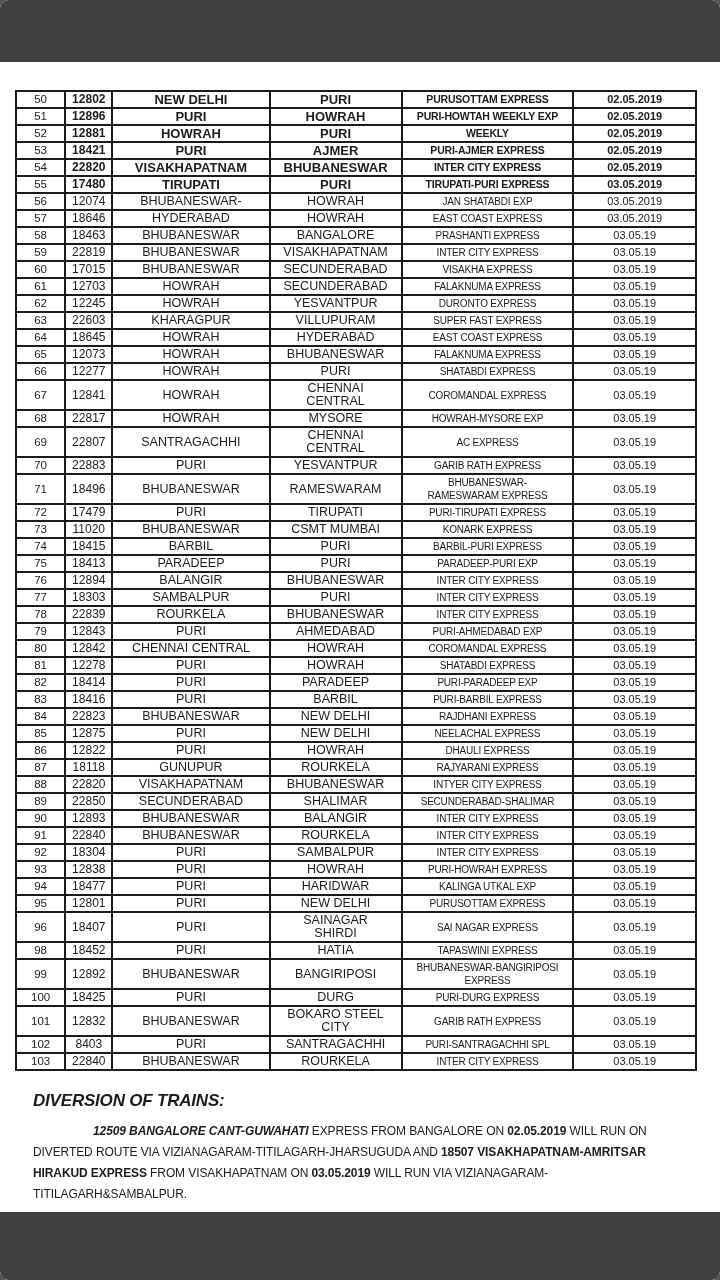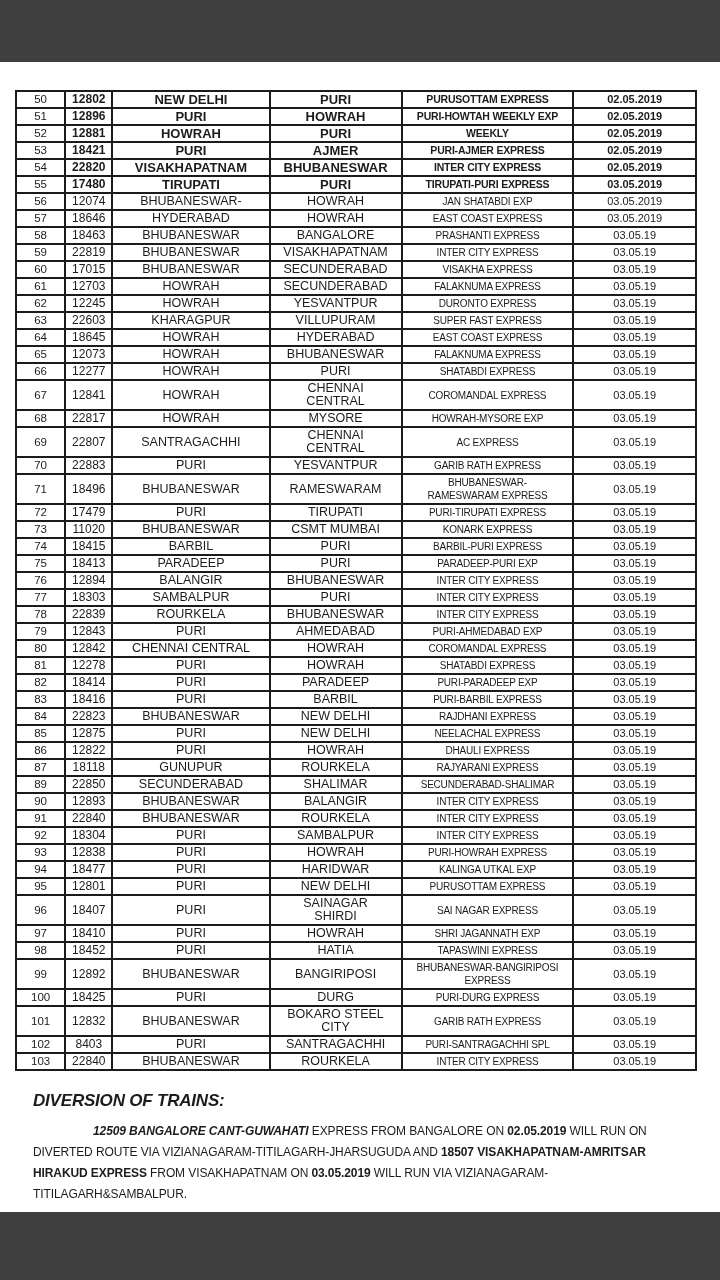--- a/index.html
+++ b/index.html
@@ -1,20 +1,20 @@
 <!DOCTYPE html>
 <html><head>
 <meta charset="utf-8">
 <style>
   * { margin:0; padding:0; box-sizing:border-box; }
   html,body { background:#555; }
   .page {
     width:720px; height:1280px; position:relative; overflow:hidden;
     background:#ffffff; margin:0 auto;
-    font-family:"Liberation Sans", sans-serif; color:#1c1c1c;
+    font-family:"Liberation Sans", sans-serif; color:#1c1c1c;border-radius:9px;
   }
   .bar { position:absolute; left:0; width:720px; background:#3f3f3f; }
   .bar-top { top:0; height:62px; }
   .bar-bottom { bottom:0; height:68px; }
 
   .doc { position:absolute; top:62px; left:0; width:720px; }
 
   table.train-table {
     border-collapse:collapse; table-layout:fixed;
     margin:28px 0 0 15px; width:682px;
@@ -359,20 +359,28 @@
           </tr>
           <tr>
             <td class="col-sno">87</td>
             <td class="col-train-no">18118</td>
             <td class="col-from">GUNUPUR</td>
             <td class="col-to">ROURKELA</td>
             <td class="col-name">RAJYARANI EXPRESS</td>
             <td class="col-date">03.05.19</td>
           </tr>
           <tr>
+            <td class="col-sno">88</td>
+            <td class="col-train-no">22820</td>
+            <td class="col-from">VISAKHAPATNAM</td>
+            <td class="col-to">BHUBANESWAR</td>
+            <td class="col-name">INTYER CITY EXPRESS</td>
+            <td class="col-date">03.05.19</td>
+          </tr>
+          <tr>
             <td class="col-sno">89</td>
             <td class="col-train-no">22850</td>
             <td class="col-from">SECUNDERABAD</td>
             <td class="col-to">SHALIMAR</td>
             <td class="col-name">SECUNDERABAD-SHALIMAR</td>
             <td class="col-date">03.05.19</td>
           </tr>
           <tr>
             <td class="col-sno">90</td>
             <td class="col-train-no">12893</td>
@@ -424,28 +432,20 @@
           <tr>
             <td class="col-sno">96</td>
             <td class="col-train-no">18407</td>
             <td class="col-from">PURI</td>
             <td class="col-to">SAINAGAR
 SHIRDI</td>
             <td class="col-name">SAI NAGAR EXPRESS</td>
             <td class="col-date">03.05.19</td>
           </tr>
           <tr>
-            <td class="col-sno">97</td>
-            <td class="col-train-no">18410</td>
-            <td class="col-from">PURI</td>
-            <td class="col-to">HOWRAH</td>
-            <td class="col-name">SHRI JAGANNATH EXP</td>
-            <td class="col-date">03.05.19</td>
-          </tr>
-          <tr>
             <td class="col-sno">98</td>
             <td class="col-train-no">18452</td>
             <td class="col-from">PURI</td>
             <td class="col-to">HATIA</td>
             <td class="col-name">TAPASWINI EXPRESS</td>
             <td class="col-date">03.05.19</td>
           </tr>
           <tr>
             <td class="col-sno">99</td>
             <td class="col-train-no">12892</td>

